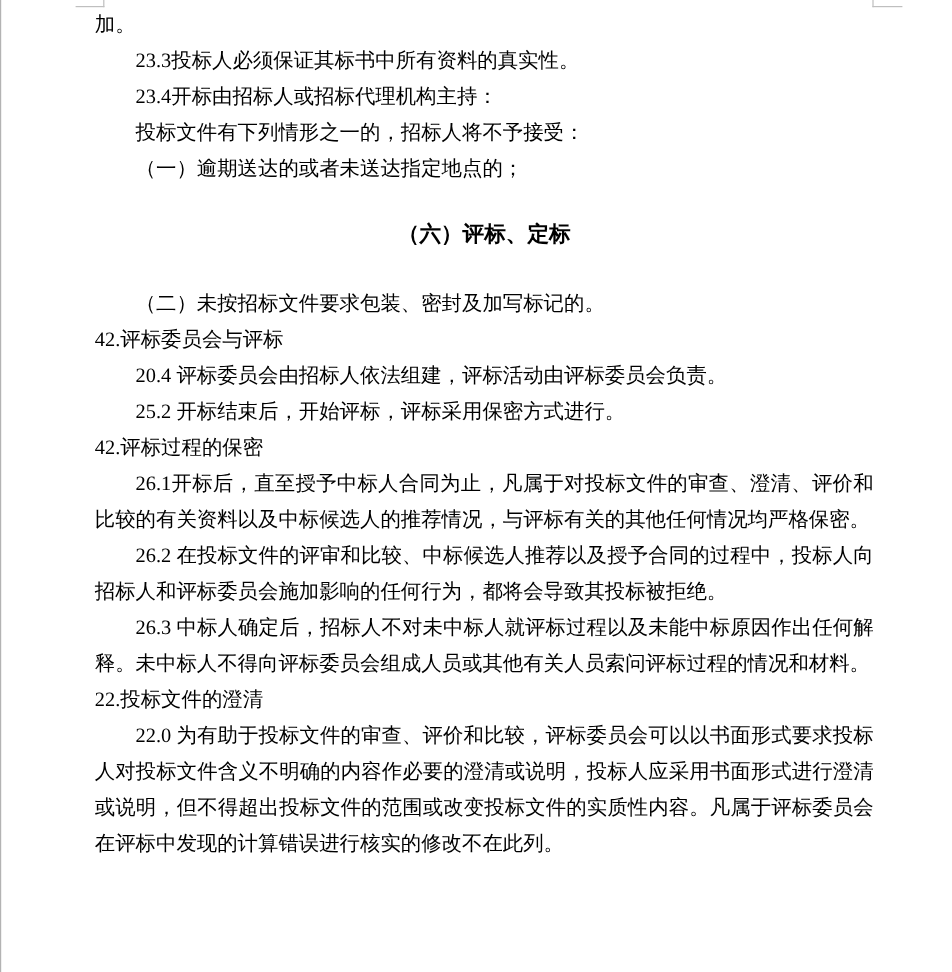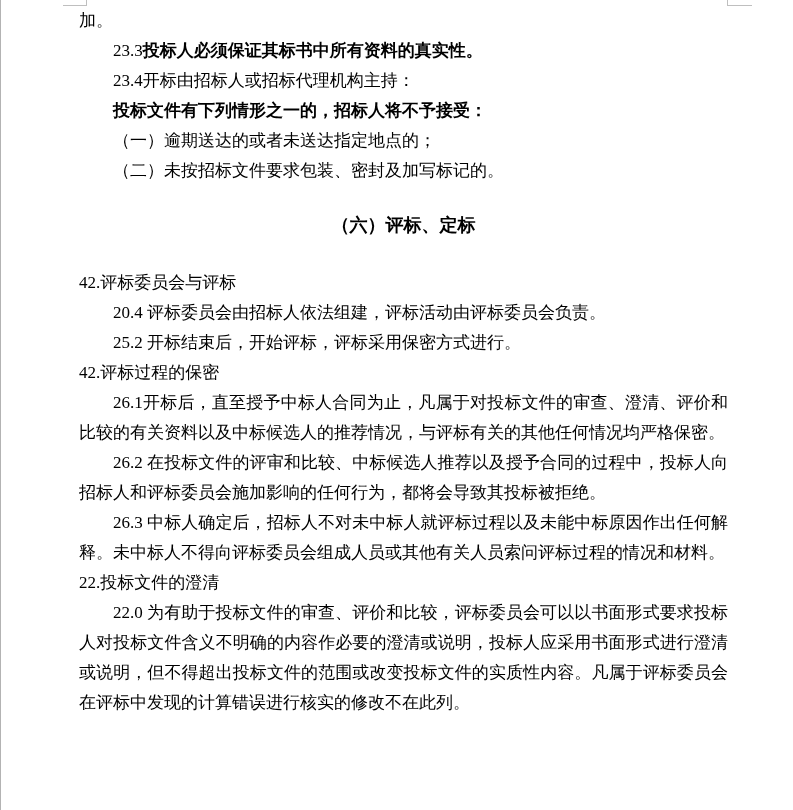--- a/index.html
+++ b/index.html
@@ -24,21 +24,21 @@
     left: 78px;
     width: 649px;
     font-size: 17px;
     line-height: 30px;
     text-align: justify;
   }
   .para { margin: 0; }
   .cont   { text-indent: 0; }
   .clause { text-indent: 0; }
   .ind    { text-indent: 2em; }
-  .bold   { font-weight: bold; }
+  .bold   { font-weight: normal; }
   .heading {
     margin: 24px 0 28px 0;
     text-align: center;
     font-weight: bold;
     font-size: 18px;
     text-indent: 0;
   }
   
   .crop-mark {
     position: absolute;
@@ -72,23 +72,23 @@
 
     <p class="para ind"><span>23.3</span><span class="bold">投标人必须保证其标书中所有资料的真实性。</span></p>
 
     <p class="para ind">23.4开标由招标人或招标代理机构主持：</p>
 
 
     <p class="para ind bold">投标文件有下列情形之一的，招标人将不予接受：</p>
 
     <p class="para ind">（一）逾期送达的或者未送达指定地点的；</p>
 
+    <p class="para heading">（六）评标、定标</p>
+
     <p class="para ind">（二）未按招标文件要求包装、密封及加写标记的。</p>
-
-    <p class="para heading">（六）评标、定标</p>
 
     <p class="para clause">42.评标委员会与评标</p>
 
     <p class="para ind">20.4 评标委员会由招标人依法组建，评标活动由评标委员会负责。</p>
 
     <p class="para ind">25.2 开标结束后，开始评标，评标采用保密方式进行。</p>
 
     <p class="para clause">42.评标过程的保密</p>
 
     <p class="para ind">26.1开标后，直至授予中标人合同为止，凡属于对投标文件的审查、澄清、评价和比较的有关资料以及中标候选人的推荐情况，与评标有关的其他任何情况均严格保密。</p>

